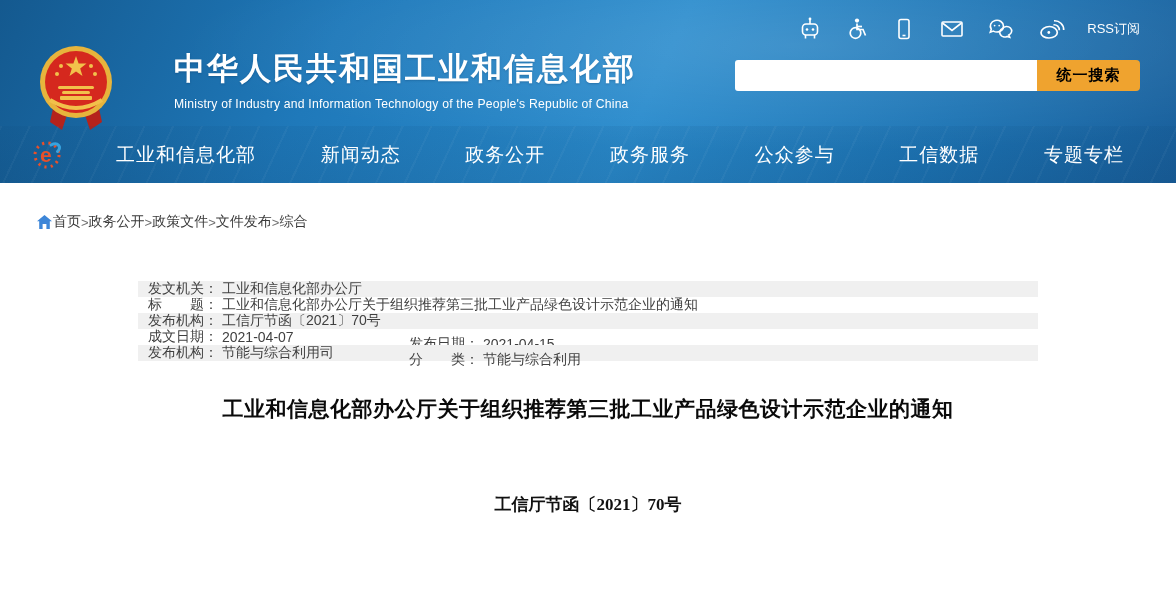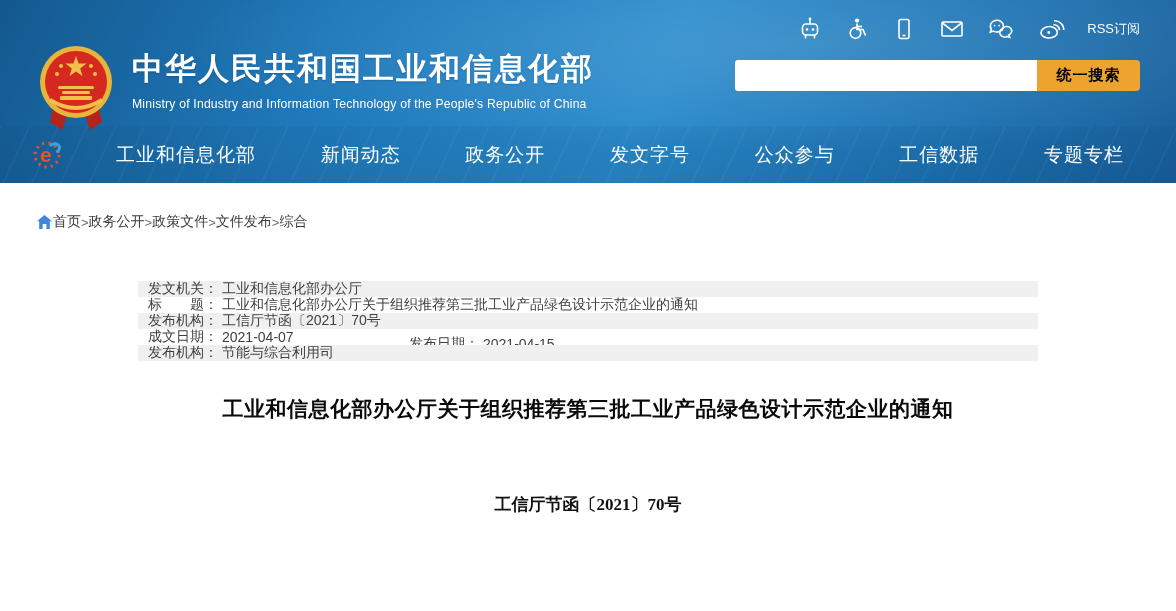--- a/index.html
+++ b/index.html
@@ -12,21 +12,21 @@
       radial-gradient(ellipse at 68% 25%, rgba(255,255,255,0.12), transparent 55%),
       linear-gradient(115deg, #14598f 0%, #1f79ba 28%, #2b8ccd 55%, #1d74b4 80%, #195f9b 100%);
   }
   .utility {
     position:absolute; top:16px; right:36px;
     display:flex; align-items:center; gap:21px;
   }
   .utility .uicon { display:block; cursor:pointer; }
   .rss-label { font-size:13px; color:#fff; cursor:pointer; }
 
-  .brand { position:absolute; left:36px; top:42px; display:flex; align-items:flex-start; }
+  .brand { position:absolute; left:36px; top:42px; display:flex; align-items:flex-start;gap:42px; }
   .emblem { width:80px; height:92px; flex:0 0 auto; }
   .brand-text { margin-left:16px; padding-top:6px; }
   .title-cn { font-size:31px; font-weight:bold; letter-spacing:2px; text-shadow:0 1px 2px rgba(0,40,80,.25); }
   .title-en { font-size:12.2px; margin-top:7px; letter-spacing:0.2px; }
 
   .search-area { position:absolute; top:60px; right:36px; width:405px; }
   .search-row { display:flex; height:31px; }
   .search-input {
     flex:1; border:none; outline:none; padding:0 10px; font-size:14px;
     border-radius:3px 0 0 3px; background:#fff;
@@ -167,21 +167,21 @@
   <div class="nav">
     <svg class="nav-logo" width="38" height="38" viewBox="0 0 38 38">
       <circle cx="19" cy="19" r="12" fill="none" stroke="#e8502a" stroke-width="3" stroke-dasharray="2.2 4.2"></circle>
       <text x="12" y="26" font-size="21" font-weight="bold" fill="#e8502a" font-family="Liberation Sans,sans-serif">e</text>
       <path d="M23 9 C30 5.5 34 11 29.5 15.5" fill="none" stroke="#37a3df" stroke-width="3" stroke-linecap="round"></path>
     </svg>
     <div class="nav-items">
       <span class="nav-item">工业和信息化部</span>
       <span class="nav-item">新闻动态</span>
       <span class="nav-item">政务公开</span>
-      <span class="nav-item">发文字号</span>
+      <span class="nav-item">政务服务</span>
       <span class="nav-item">公众参与</span>
       <span class="nav-item">工信数据</span>
       <span class="nav-item">专题专栏</span>
     </div>
   </div>
 </div>
 
 <div class="breadcrumb">
   <svg width="17" height="16" viewBox="0 0 17 16">
     <path d="M8.5 1 L16 7.2 H13.8 V15 H10.4 V10 H6.6 V15 H3.2 V7.2 H1 Z" fill="#3d86d8"></path>
@@ -224,17 +224,21 @@
     <span class="cell cell-2">
       <span class="meta-label">发布日期：</span>
       <span class="meta-value">2021-04-15</span>
     </span>
   </div>
   <div class="meta-row gray">
     <span class="cell">
       <span class="meta-label">发布机构：</span>
       <span class="meta-value">节能与综合利用司</span>
     </span>
+    <span class="cell cell-2">
+      <span class="meta-label">分　　类：</span>
+      <span class="meta-value">节能与综合利用</span>
+    </span>
   </div>
 </div>
 
 <h1 class="article-title">工业和信息化部办公厅关于组织推荐第三批工业产品绿色设计示范企业的通知</h1>
 <div class="doc-number">工信厅节函〔2021〕70号</div>
 
 </body></html>

